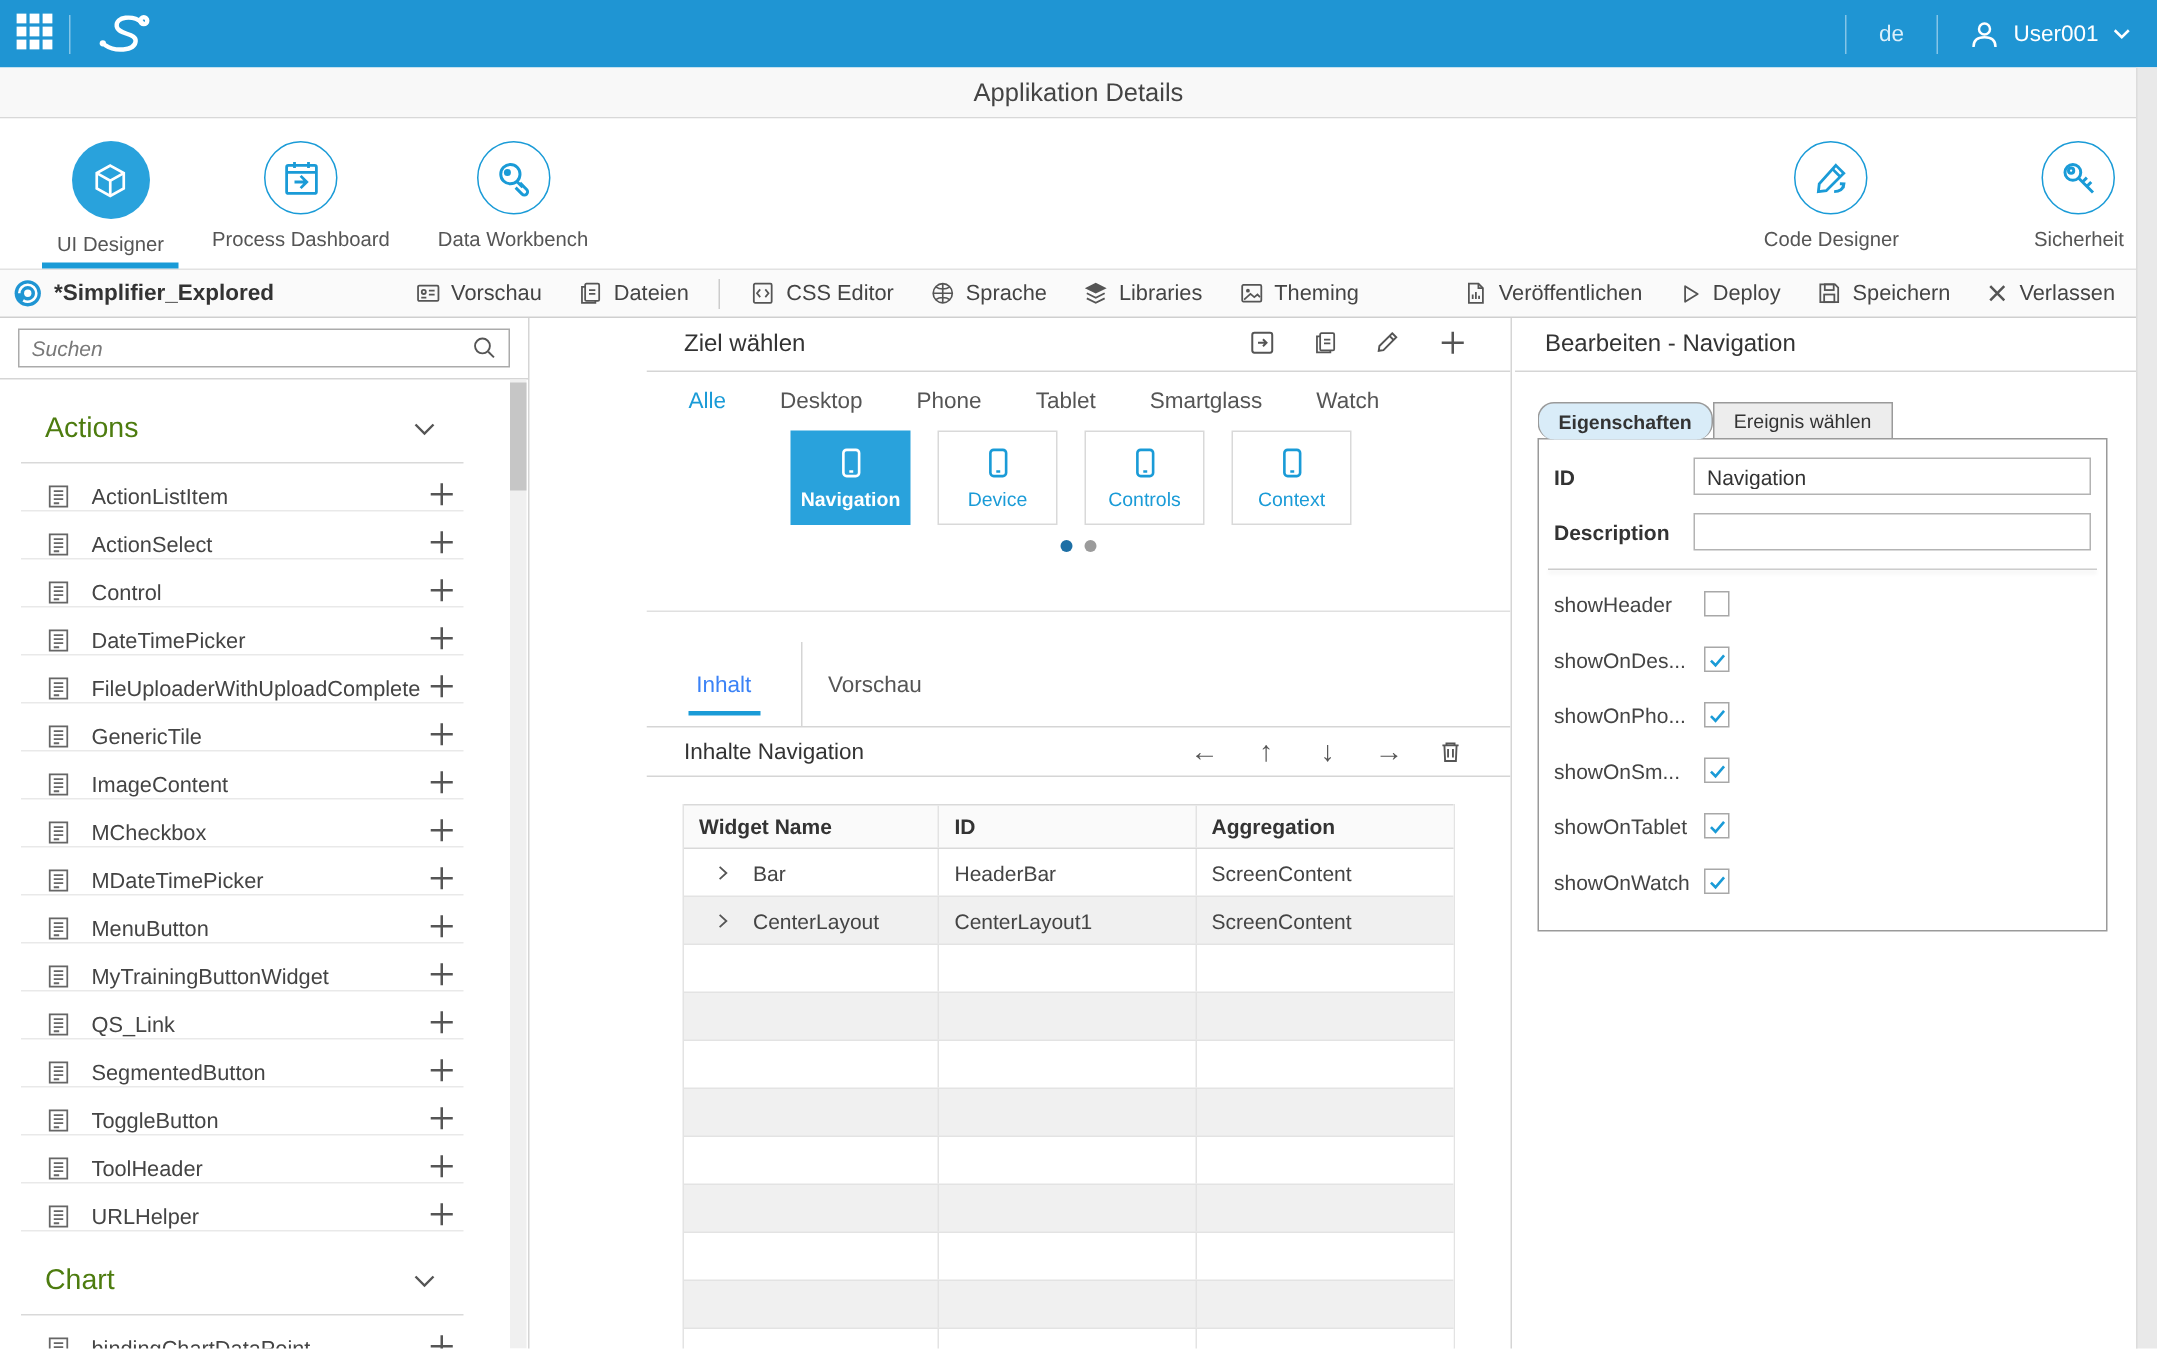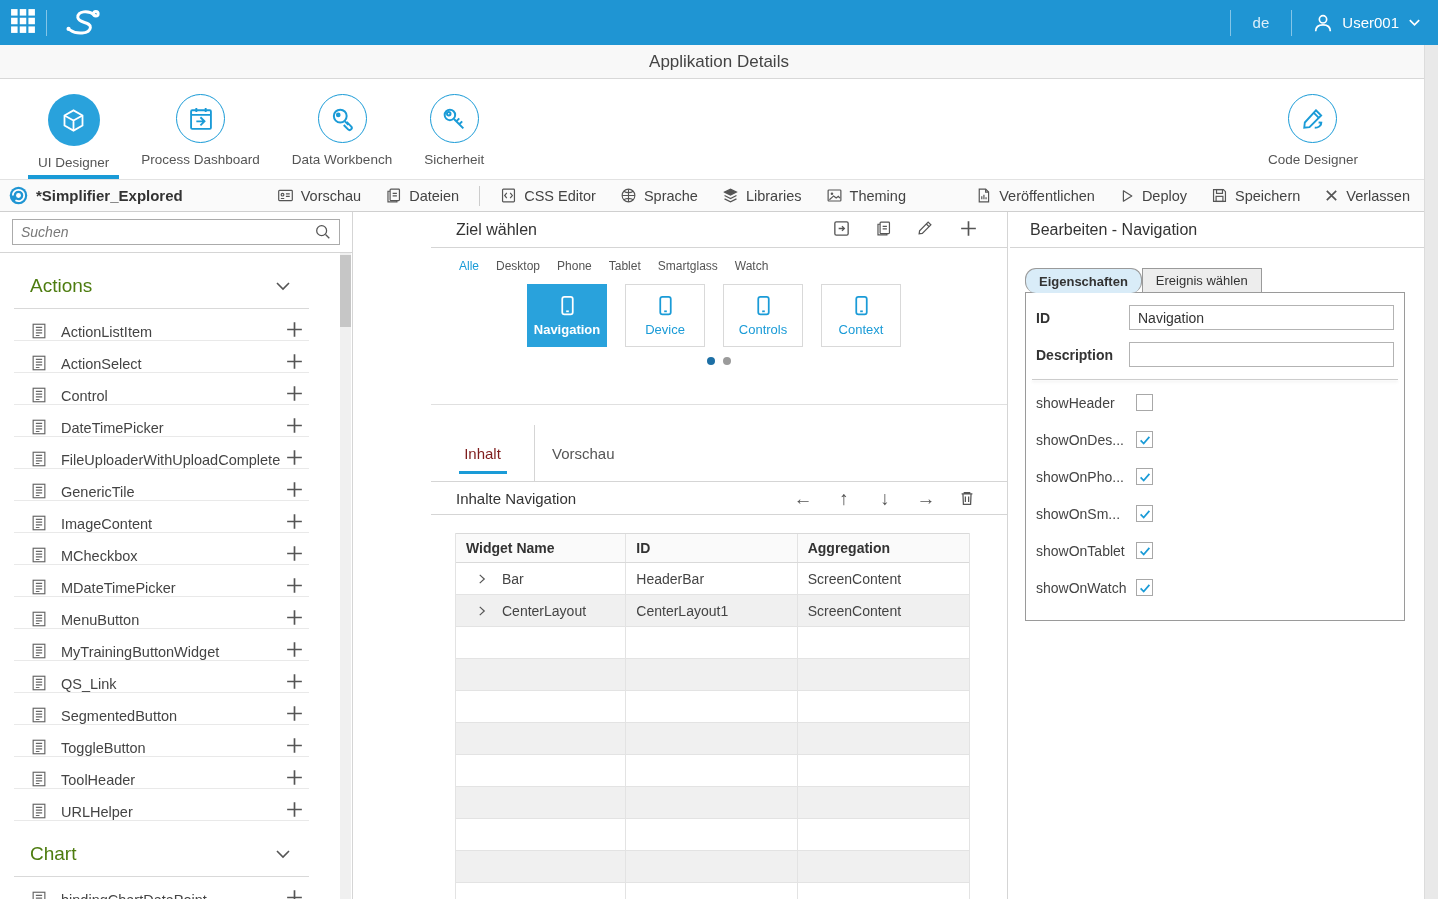--- a/index.html
+++ b/index.html
@@ -71,35 +71,35 @@
   .add-btn { display:flex; padding:0 2px; margin-right:2px; }
 
   
   .center { position:absolute; left:431px; top:212px; bottom:0; width:577px;
     background:#fff; border-right:1px solid #d5d5d5; overflow:hidden; }
   .panel-header { height:36px; display:flex; align-items:center;
     border-bottom:1px solid #d5d5d5; padding:0 28px 0 25px; }
   .panel-title { flex:1; font-size:16px; color:#333; }
   .ph-icons { display:flex; align-items:center; gap:24px; color:#555; }
   .ph-icons button { display:flex; color:#555; }
-  .device-tabs { display:flex; gap:17px; padding:11px 0 9px 28px; font-size:12px; color:#555; }
+  .device-tabs { display:flex; gap:36px; padding:11px 0 9px 28px; font-size:15px; color:#555; }
   .device-tab.active { color:#1a9bd7; }
   .tiles { display:flex; gap:18px; padding-left:96px; margin-top:2px; }
   .tile { width:80px; height:63px; border:1px solid #d9d9d9; background:#fff; color:#1a9bd7;
     display:flex; flex-direction:column; align-items:center; justify-content:center; gap:3px; }
   .tile-label { font-size:13px; color:#1a9bd7; }
   .tile.selected { background:#29a2dc; border:none; color:#fff; }
   .tile.selected .tile-label { color:#fff; font-weight:bold; }
   .dots { display:flex; gap:8px; justify-content:center; margin-top:10px; }
   .dot { width:8px; height:8px; border-radius:50%; background:#9b9b9b; }
   .dot.active { background:#1d6fa5; }
   .mid-divider { border-bottom:1px solid #e0e0e0; margin-top:39px; }
   .content-tabs { margin-top:20px; height:57px; display:flex; border-bottom:1px solid #d5d5d5; }
   .ct-tab1 { width:104px; position:relative; display:flex; align-items:center;
-    justify-content:center; font-size:15px; color:#7f1d1d; border-right:1px solid #d5d5d5; }
+    justify-content:center; font-size:15px; color:#3b82f6; border-right:1px solid #d5d5d5; }
   .ct-tab1::after { content:""; position:absolute; left:50%; transform:translateX(-50%);
     bottom:7px; width:48px; height:3px; background:#1a9bd7; }
   .ct-tab2 { display:flex; align-items:center; padding-left:17px; font-size:15px; color:#555; width:130px; }
   .list-header { height:33px; display:flex; align-items:center;
     border-bottom:1px solid #d5d5d5; padding:0 30px 0 25px; }
   .list-title { flex:1; font-size:15px; color:#333; }
   .lh-icons { display:flex; align-items:center; gap:21px; }
   .lh-icons button { display:flex; align-items:center; justify-content:center; width:20px; color:#555; }
   .arr { font-size:19px; color:#555; line-height:1; }
   .widget-table { margin:18px 0 0 24px; width:515px; border-left:1px solid #e3e3e3; border-right:1px solid #e3e3e3; }
@@ -212,39 +212,39 @@
     <div class="module">
       <div class="mod-circle">
         <svg viewBox="0 0 24 24" width="28" height="28" fill="none" stroke="currentColor" stroke-width="1.7">
           <circle cx="10.5" cy="9.5" r="5.5"></circle>
           <circle cx="8.8" cy="8.5" r="2" fill="currentColor" stroke="none"></circle>
           <path d="M14.5 14 L17.5 17 M16 14.5 L19.8 18.3 A1.8 1.8 0 0 1 17.2 20.9 L13.5 17.2"></path>
         </svg>
       </div>
       <div class="mod-label">Data Workbench</div>
     </div>
+    <div class="module push-right">
+      <div class="mod-circle">
+        <svg viewBox="0 0 24 24" width="28" height="28" fill="none" stroke="currentColor" stroke-width="1.6">
+          <path d="M14.5 4.5 L19 9 L9 19 L4.5 19.5 L5 15 Z"></path>
+          <path d="M12.5 6.5 L17 11"></path>
+          <path d="M13.5 19.5 C16.5 19.5 18.5 18 19 15.5 M16.8 15 L19.1 15.1 L18.7 17.5"></path>
+        </svg>
+      </div>
+      <div class="mod-label">Code Designer</div>
+    </div>
     <div class="module">
       <div class="mod-circle">
         <svg viewBox="0 0 24 24" width="28" height="28" fill="none" stroke="currentColor" stroke-width="1.7">
           <circle cx="8.5" cy="8.5" r="4.5"></circle>
           <circle cx="7.5" cy="7.5" r="1.5"></circle>
           <path d="M12 12 L20 20 M16.5 16.5 L19 14 M14 14 L16.5 11.5"></path>
         </svg>
       </div>
       <div class="mod-label">Sicherheit</div>
-    </div>
-    <div class="module push-right">
-      <div class="mod-circle">
-        <svg viewBox="0 0 24 24" width="28" height="28" fill="none" stroke="currentColor" stroke-width="1.6">
-          <path d="M14.5 4.5 L19 9 L9 19 L4.5 19.5 L5 15 Z"></path>
-          <path d="M12.5 6.5 L17 11"></path>
-          <path d="M13.5 19.5 C16.5 19.5 18.5 18 19 15.5 M16.8 15 L19.1 15.1 L18.7 17.5"></path>
-        </svg>
-      </div>
-      <div class="mod-label">Code Designer</div>
     </div>
   </div>
 
 <div class="apptoolbar">
   <div class="app-id">
     <span style="display:flex">
         <svg viewBox="0 0 24 24" width="21" height="21">
           <circle cx="12" cy="12" r="10" fill="#1f95d3"></circle>
           <path d="M5.5 12 A6.5 6.5 0 0 1 18.5 12 M18.5 12 A6.5 6.5 0 0 1 8.5 17.4" fill="none" stroke="#fff" stroke-width="2"></path>
           <circle cx="12" cy="12" r="2.8" fill="#fff"></circle>

